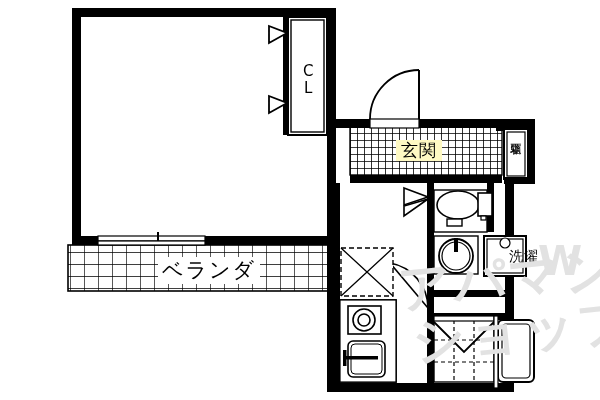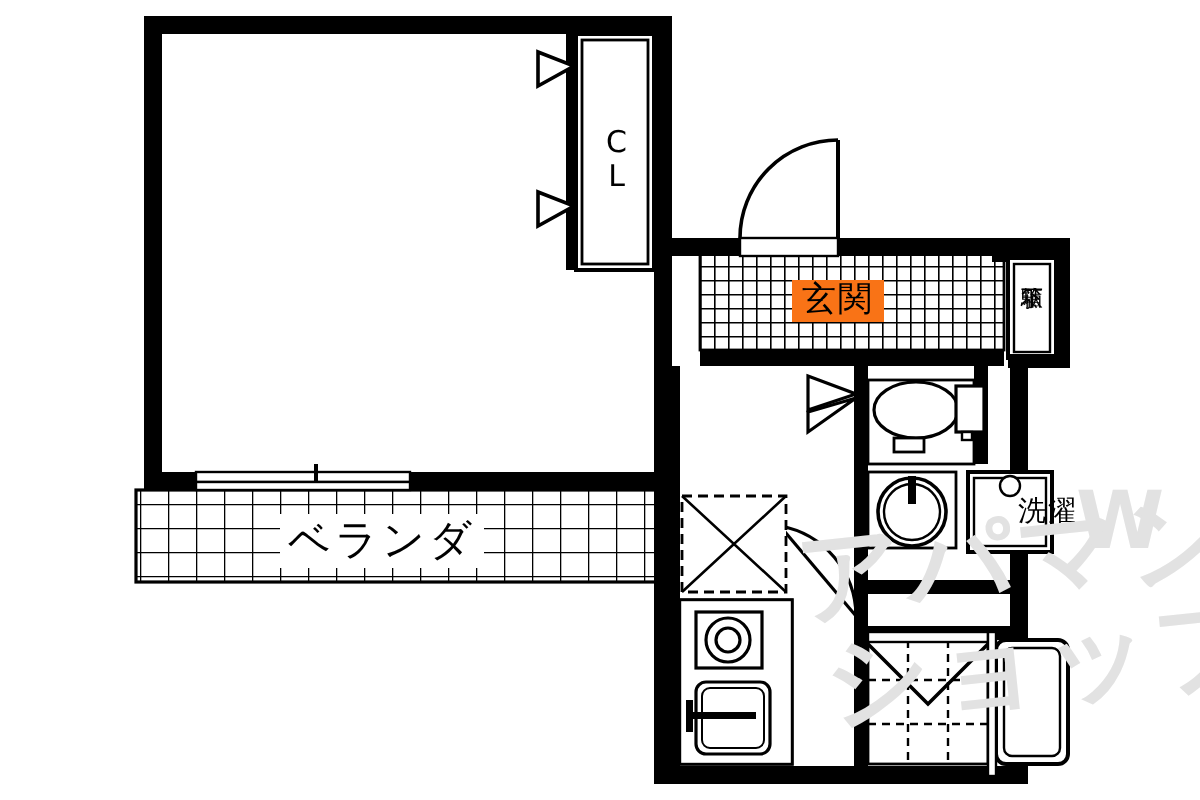--- a/index.html
+++ b/index.html
@@ -40,21 +40,21 @@
   }
   .lbl-veranda {
     font-size: 21px;
     letter-spacing: 2px;
     background: #ffffff;
     padding: 3px 4px;
   }
   .lbl-genkan {
     font-size: 17px;
     letter-spacing: 1px;
-    background: #f97316;
+    background: #fef9c3;
     padding: 2px 5px;
   }
   .lbl-cl {
     font-size: 15px;
     letter-spacing: 0px;
     text-align: center;
     line-height: 1.15;
   }
   .lbl-sentaku {
     font-size: 14px;
@@ -282,21 +282,21 @@
 
   <div class="lbl lbl-cl" style="left:303px; top:63px;">
     <div>C</div>
     <div>L</div>
   </div>
 
   <div class="lbl lbl-genkan" style="left:396px; top:140px;">玄関</div>
 
   <div class="lbl lbl-vert" style="left:510px; top:135px;">下駄箱</div>
 
-  <div class="lbl lbl-veranda" style="left:140px; top:257px;">ベランダ</div>
+  <div class="lbl lbl-veranda" style="left:158px; top:257px;">ベランダ</div>
 
   <div class="lbl lbl-sentaku" style="left:489px; top:249px;margin-left:20px;">洗濯</div>
 
   <div id="watermark">
     <div class="wm-txt" style="left:0px; top:8px; font-size:52px; letter-spacing:2px; transform:rotate(-6deg);">アパマン</div>
     <div class="wm-txt" style="left:14px; top:60px; font-size:52px; letter-spacing:2px; transform:rotate(-6deg);">ショップ</div>
     <div class="wm-txt" style="left:140px; top:2px; font-size:40px;">W</div>
   </div>
 
 </div>

